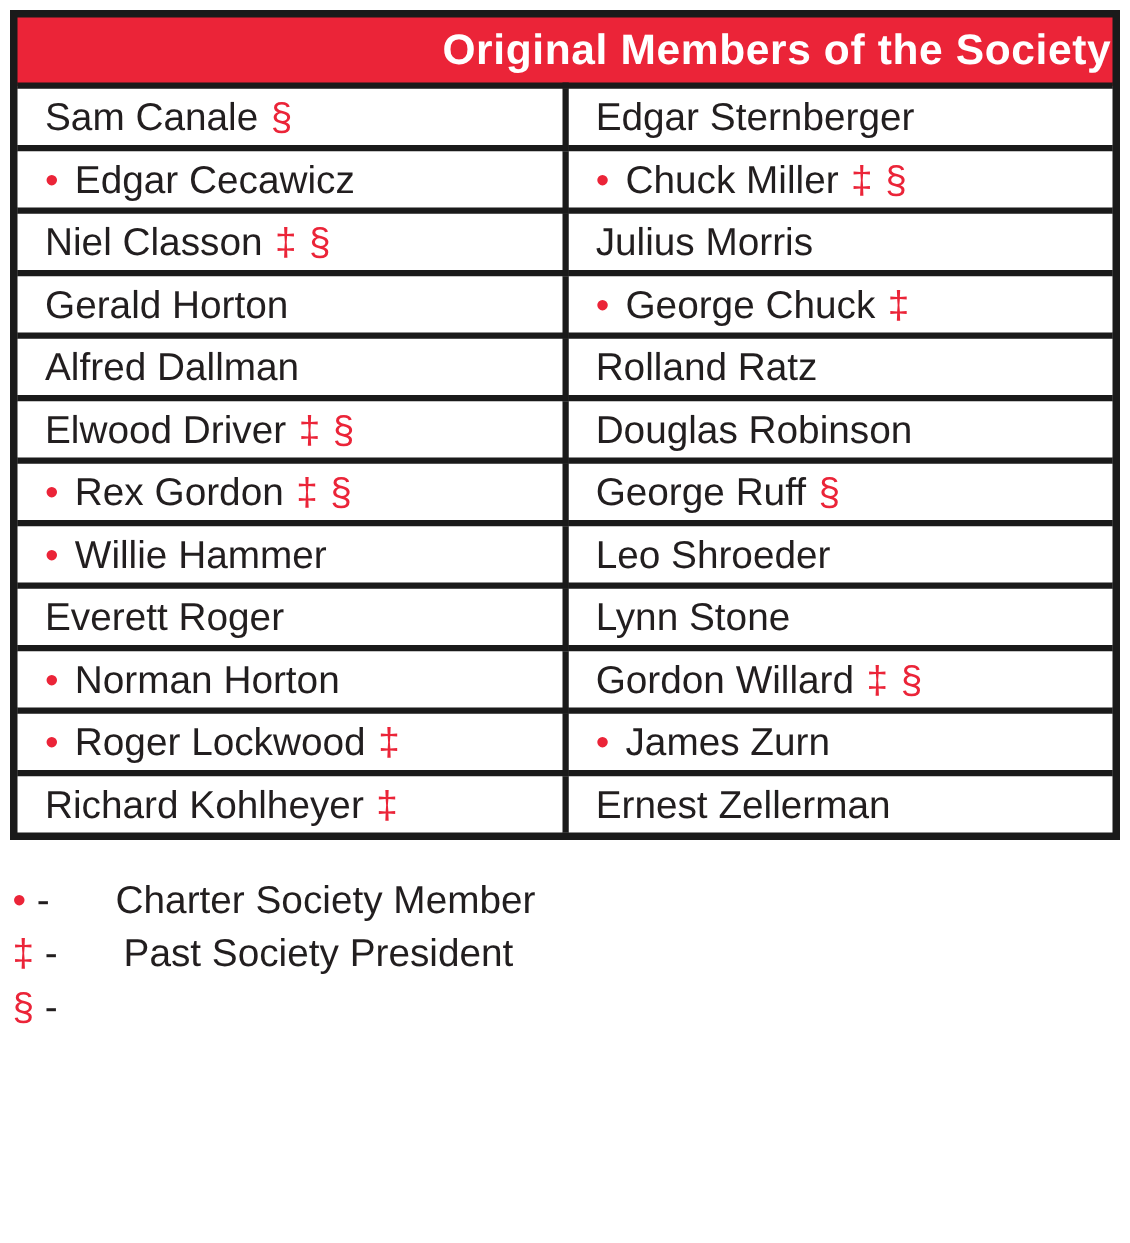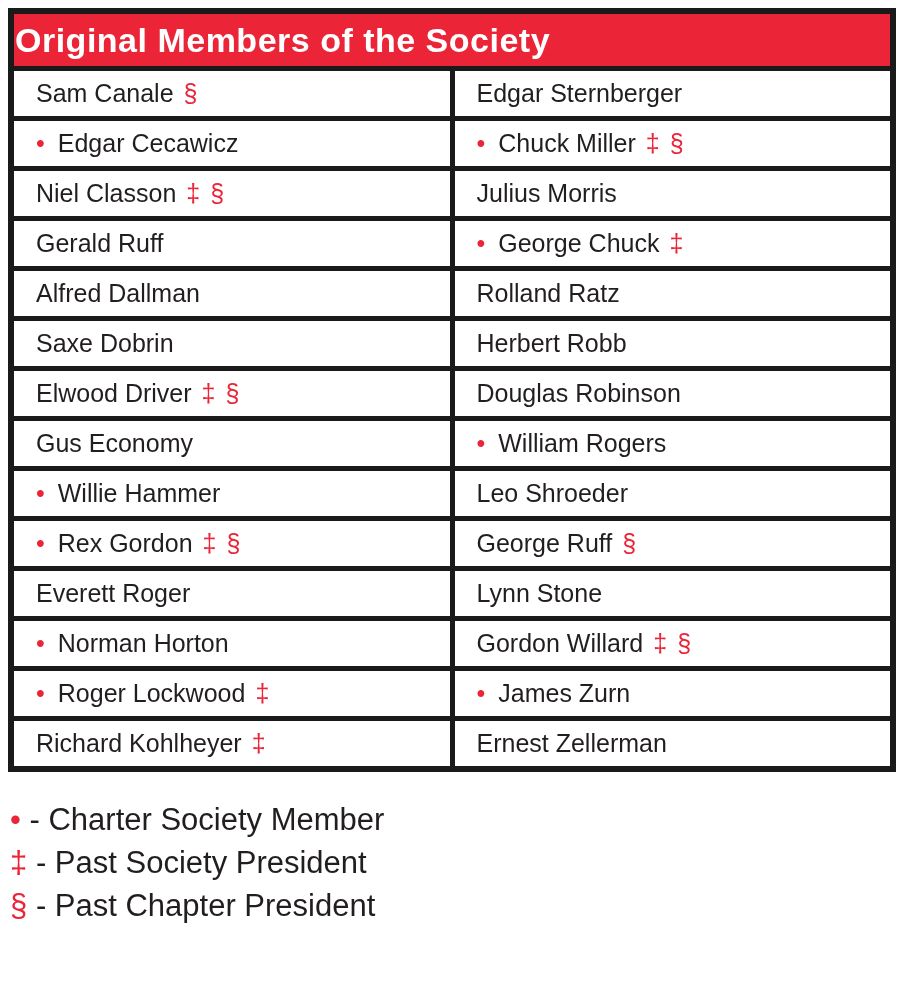--- a/index.html
+++ b/index.html
@@ -24,26 +24,26 @@
   table.members, table.members th, table.members td {
     border: 5px solid var(--line);
   }
   table.members { border-width: 6px; }
   th.title-cell {
     background: var(--red);
     color: #FFFFFF;
     font-size: 34px;
     font-weight: bold;
     height: 50px;
-    text-align: left;
+    text-align: right;
     letter-spacing: 0.5px;
   }
   td.member-cell {
     height: 45px;
-    font-size: 25px;
+    font-size: 31px;
     padding: 0 0 0 22px;
     vertical-align: middle;
     white-space: nowrap;
     border-left-width: 7px;
     border-right-width: 7px;
     background: var(--paper);
   }
   .dot {
     color: var(--red);
     margin-right: 13px;
@@ -58,21 +58,21 @@
     font-size: 31px;
   }
   .legend-line {
     height: 43px;
     display: flex;
     align-items: center;
     white-space: pre;
   }
   .legend-symbol { color: var(--red); }
   .legend-sep { color: var(--ink); }
-  .legend-label { color: var(--ink); }
+  .legend-label { color: var(--ink); margin-left: 44px; }
 </style>
 </head>
 <body>
 
 <div class="wrap">
   <table class="members">
     <thead>
       <tr>
         <th class="title-cell" colspan="2">Original Members of the Society</th>
       </tr>
@@ -84,46 +84,38 @@
         </tr>
         <tr>
           <td class="member-cell"><span class="dot">•</span><span class="name">Edgar Cecawicz</span></td>
           <td class="member-cell"><span class="dot">•</span><span class="name">Chuck Miller</span><span class="sym">‡</span><span class="sym">§</span></td>
         </tr>
         <tr>
           <td class="member-cell"><span class="name">Niel Classon</span><span class="sym">‡</span><span class="sym">§</span></td>
           <td class="member-cell"><span class="name">Julius Morris</span></td>
         </tr>
         <tr>
-          <td class="member-cell"><span class="name">Gerald Ruff</span></td>
+          <td class="member-cell"><span class="name">Gerald Horton</span></td>
           <td class="member-cell"><span class="dot">•</span><span class="name">George Chuck</span><span class="sym">‡</span></td>
         </tr>
         <tr>
           <td class="member-cell"><span class="name">Alfred Dallman</span></td>
           <td class="member-cell"><span class="name">Rolland Ratz</span></td>
         </tr>
         <tr>
-          <td class="member-cell"><span class="name">Saxe Dobrin</span></td>
-          <td class="member-cell"><span class="name">Herbert Robb</span></td>
-        </tr>
-        <tr>
           <td class="member-cell"><span class="name">Elwood Driver</span><span class="sym">‡</span><span class="sym">§</span></td>
           <td class="member-cell"><span class="name">Douglas Robinson</span></td>
         </tr>
         <tr>
-          <td class="member-cell"><span class="name">Gus Economy</span></td>
-          <td class="member-cell"><span class="dot">•</span><span class="name">William Rogers</span></td>
+          <td class="member-cell"><span class="dot">•</span><span class="name">Rex Gordon</span><span class="sym">‡</span><span class="sym">§</span></td>
+          <td class="member-cell"><span class="name">George Ruff</span><span class="sym">§</span></td>
         </tr>
         <tr>
           <td class="member-cell"><span class="dot">•</span><span class="name">Willie Hammer</span></td>
           <td class="member-cell"><span class="name">Leo Shroeder</span></td>
-        </tr>
-        <tr>
-          <td class="member-cell"><span class="dot">•</span><span class="name">Rex Gordon</span><span class="sym">‡</span><span class="sym">§</span></td>
-          <td class="member-cell"><span class="name">George Ruff</span><span class="sym">§</span></td>
         </tr>
         <tr>
           <td class="member-cell"><span class="name">Everett Roger</span></td>
           <td class="member-cell"><span class="name">Lynn Stone</span></td>
         </tr>
         <tr>
           <td class="member-cell"><span class="dot">•</span><span class="name">Norman Horton</span></td>
           <td class="member-cell"><span class="name">Gordon Willard</span><span class="sym">‡</span><span class="sym">§</span></td>
         </tr>
         <tr>
@@ -133,15 +125,15 @@
         <tr>
           <td class="member-cell"><span class="name">Richard Kohlheyer</span><span class="sym">‡</span></td>
           <td class="member-cell"><span class="name">Ernest Zellerman</span></td>
         </tr>
       </tbody>
   </table>
 
   <div class="legend" id="legend">
       <div class="legend-line"><span class="legend-symbol">•</span><span class="legend-sep"> </span><span class="legend-sep">-</span><span> </span><span class="legend-label">Charter Society Member</span></div>
       <div class="legend-line"><span class="legend-symbol">‡</span><span class="legend-sep"> </span><span class="legend-sep">-</span><span> </span><span class="legend-label">Past Society President</span></div>
-      <div class="legend-line"><span class="legend-symbol">§</span><span class="legend-sep"> </span><span class="legend-sep">-</span><span> </span><span class="legend-label">Past Chapter President</span></div>
+      <div class="legend-line"><span class="legend-symbol">§</span><span class="legend-sep"> </span><span class="legend-sep">-</span><span> </span></div>
     </div>
 </div>
 
 </body></html>

